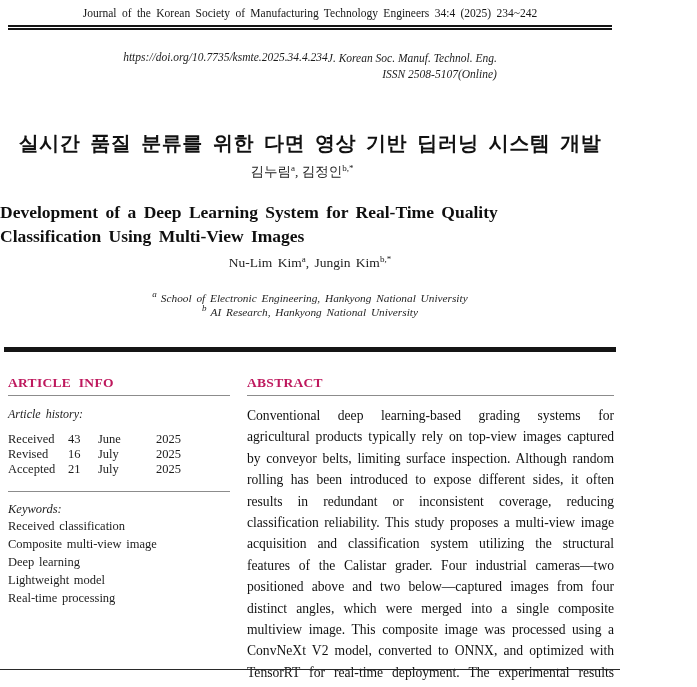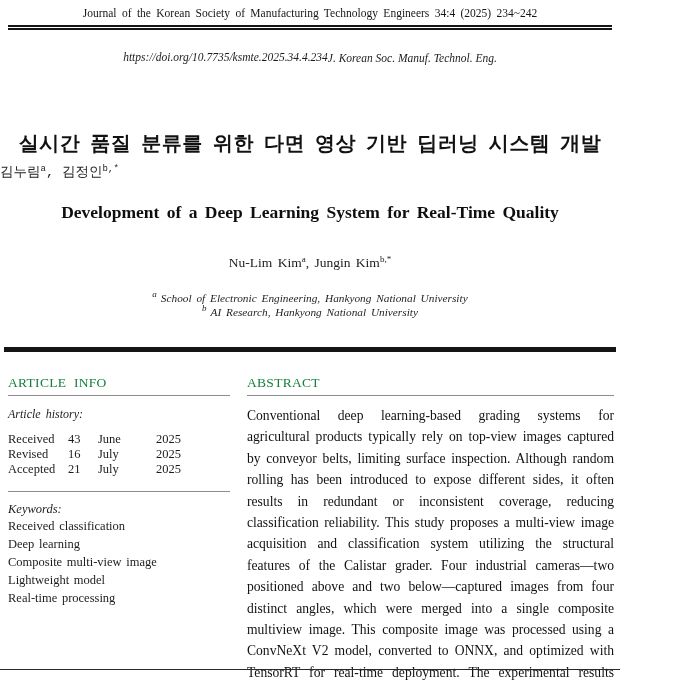--- a/index.html
+++ b/index.html
@@ -51,28 +51,29 @@
     font-family: "Liberation Sans", "DejaVu Sans", sans-serif;
     font-weight: 600;
     font-size: 20px;
     letter-spacing: 0.5px;
     word-spacing: 4px;
     color: #111;
   }
   .authors-ko {
     position: absolute;
     top: 163px; left: 0; right: 16px;
-    font-family: Liberation Mono, monospace;
+    text-align: center;
+    font-family: Liberation Serif, serif;
     font-size: 13.5px;
     color: #222;
   }
   .title-en {
     position: absolute;
     top: 200px; left: 0; right: 0;
-    text-align: center;
+    text-align: left;
     font-weight: bold;
     font-size: 17.5px;
     line-height: 24px;
     word-spacing: 3px;
     color: #0f0f0f;
   }
   .authors-en {
     position: absolute;
     top: 255px; left: 0; right: 0;
     text-align: center;
@@ -104,27 +105,27 @@
   .columns {
     position: absolute;
     top: 372px; left: 8px; right: 6px;
     display: flex;
     gap: 17px;
   }
   .col-left { width: 222px; flex: none; }
   .col-right { flex: 1; }
 
   .col-heading {
-    font-weight: normal;
+    font-weight: bold;
     font-size: 13.5px;
     word-spacing: 4px;
     letter-spacing: 0.3px;
     padding: 3px 0 4px 0;
     border-bottom: 1.6px solid #8c8c8c;
-    color: #15803d;
+    color: #be185d;
   }
 
   .history-label {
     margin-top: 11px;
     font-style: italic;
     font-size: 12px;
     word-spacing: 2px;
   }
   .history-table { margin-top: 10px; font-size: 12.5px; }
   .history-row {
@@ -169,31 +170,33 @@
 
 <div class="page">
 
   <div class="journal-banner">Journal of the Korean Society of Manufacturing Technology Engineers 34:4 (2025) 234~242</div>
   <div class="double-rule"></div>
 
   <div class="meta-row">
     <div class="meta-left">https://doi.org/10.7735/ksmte.2025.34.4.234</div>
     <div class="meta-right">
       <div>J. Korean Soc. Manuf. Technol. Eng.</div>
+      <div>ISSN 2508-5107(Online)</div>
     </div>
   </div>
 
   <div class="title-ko">실시간 품질 분류를 위한 다면 영상 기반 딥러닝 시스템 개발</div>
 
   <div class="authors-ko">
     <span>김누림</span><sup>a</sup><span>, </span><span>김정인</span><sup>b,*</sup>
   </div>
 
   <div class="title-en">
     <div>Development of a Deep Learning System for Real-Time Quality</div>
+    <div>Classification Using Multi-View Images</div>
   </div>
 
   <div class="authors-en">
     <span>Nu-Lim Kim</span><sup>a</sup><span>, </span><span>Jungin Kim</span><sup>b,*</sup>
   </div>
 
   <div class="affiliations">
     <div><sup>a</sup><span class="aff-text">School of Electronic Engineering, Hankyong National University</span></div>
     <div><sup>b</sup><span class="aff-text">AI Research, Hankyong National University</span></div>
   </div>
@@ -224,22 +227,22 @@
           <span>21</span>
           <span>July</span>
           <span>2025</span>
         </div>
       </div>
 
       <div class="history-divider"></div>
 
       <div class="keywords-label">Keywords:</div>
       <div class="keyword-item">Received classification</div>
+      <div class="keyword-item">Composite multi-view image</div>
       <div class="keyword-item">Deep learning</div>
-      <div class="keyword-item">Composite multi-view image</div>
       <div class="keyword-item">Lightweight model</div>
       <div class="keyword-item">Real-time processing</div>
     </div>
 
     <div class="col-right">
       <div class="col-heading">ABSTRACT</div>
       <div class="abstract-text">Conventional deep learning-based grading systems for agricultural products typically rely on top-view images captured by conveyor belts, limiting surface inspection. Although random rolling has been introduced to expose different sides, it often results in redundant or inconsistent coverage, reducing classification reliability. This study proposes a multi-view image acquisition and classification system utilizing the structural features of the Calistar grader. Four industrial cameras—two positioned above and two below—captured images from four distinct angles, which were merged into a single composite multiview image. This composite image was processed using a ConvNeXt V2 model, converted to ONNX, and optimized with TensorRT for real-time deployment. The experimental results demonstrated a classification accuracy of approximately 99% and a processing rate of five objects per second. These findings validate the effectiveness of the system in accurately grading agricultural products in real-time and demonstrate its potential applicability to irregularly shaped 3D objects beyond onions.</div>
     </div>
 
   </div>

